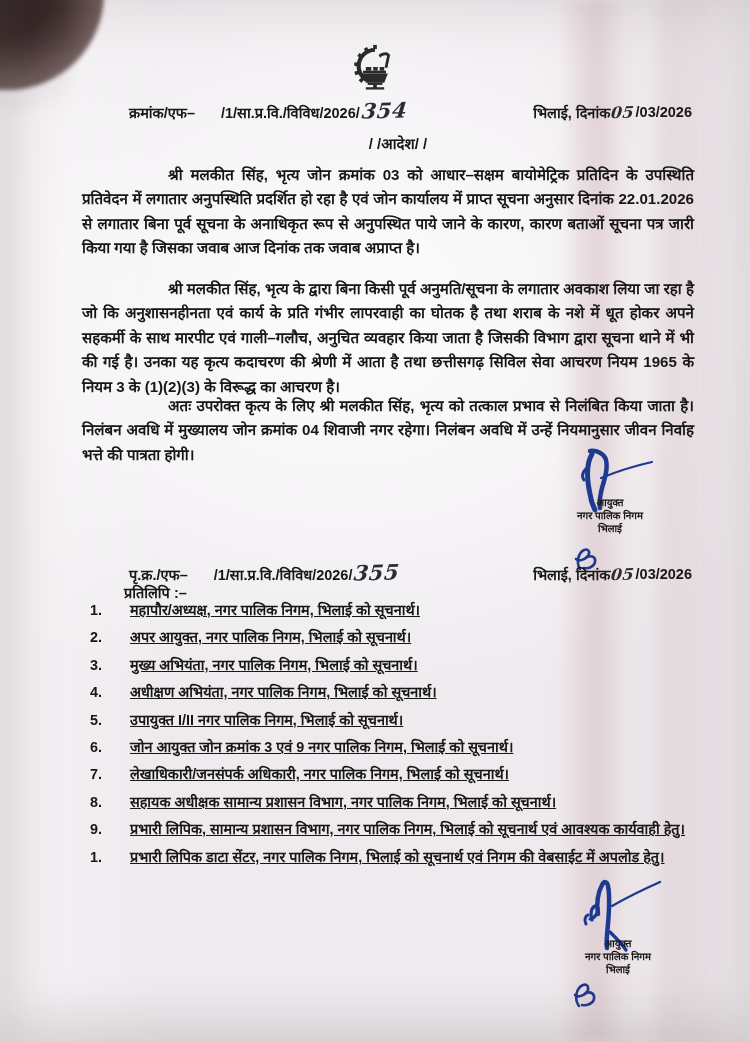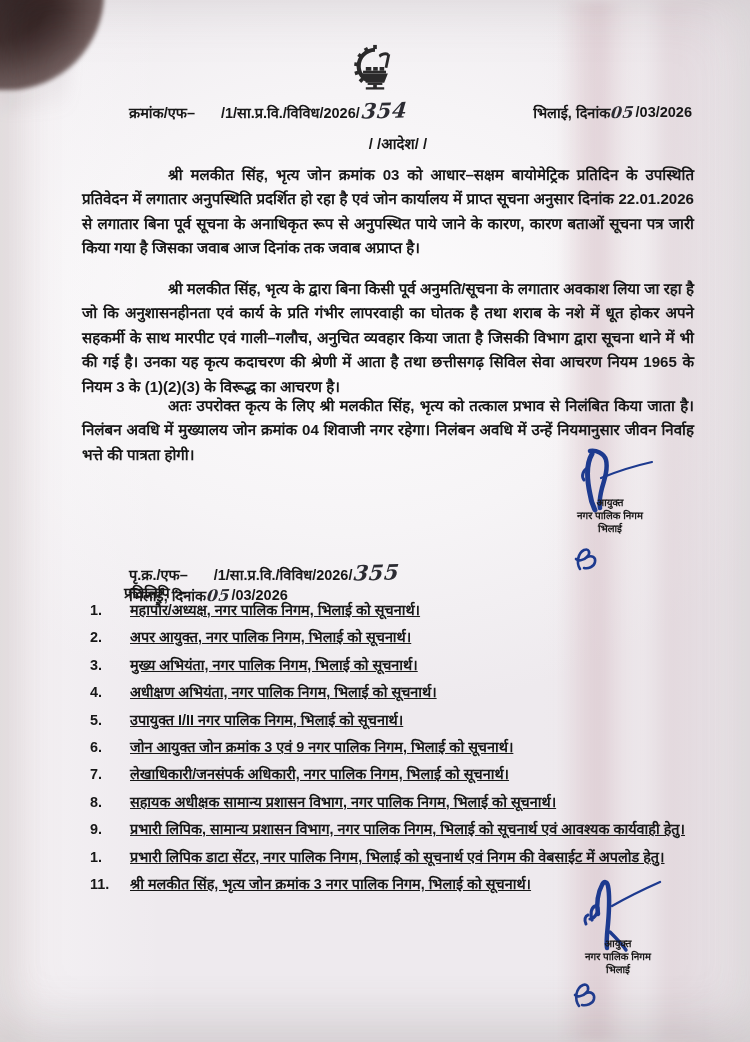--- a/index.html
+++ b/index.html
@@ -205,21 +205,20 @@
 
   .ref-row2 {
     position: absolute;
     left: 82px; right: 58px;
     top: 560px;
     display: flex;
     justify-content: space-between;
     align-items: baseline;
     font-size: 14.5px;
     font-weight: 700;
-    flex-direction: column;
   }
   .copy-label {
     position: absolute;
     left: 82px;
     top: 582px;
     font-size: 14.5px;
     font-weight: 700;
     margin-left: 42px;
   }
 
@@ -391,24 +390,20 @@
         <span class="copy-text">सहायक अधीक्षक सामान्य प्रशासन विभाग, नगर पालिक निगम, भिलाई को सूचनार्थ।</span>
       </div>
       <div class="copy-item">
         <span class="copy-num">9.</span>
         <span class="copy-text">प्रभारी लिपिक, सामान्य प्रशासन विभाग, नगर पालिक निगम, भिलाई को सूचनार्थ एवं आवश्यक कार्यवाही हेतु।</span>
       </div>
       <div class="copy-item">
         <span class="copy-num">1.</span>
         <span class="copy-text">प्रभारी लिपिक डाटा सेंटर, नगर पालिक निगम, भिलाई को सूचनार्थ एवं निगम की वेबसाईट में अपलोड हेतु।</span>
       </div>
-      <div class="copy-item">
-        <span class="copy-num">11.</span>
-        <span class="copy-text">श्री मलकीत सिंह, भृत्य जोन क्रमांक 3 नगर पालिक निगम, भिलाई को सूचनार्थ।</span>
-      </div>
     </div>
 
     <svg class="scribble" style="left:568px; top:872px; width:150px; height:80px;" viewBox="0 0 150 80">
       <g fill="none" stroke="#1d3a8f" stroke-linecap="round" stroke-linejoin="round">
         <path d="M30 42 C28 32 30 20 34 13 C36 9 39 9 40 14 C42 24 41 40 40 52 C39 62 38 70 39 76" stroke-width="4.5"></path>
         <path d="M44 34 C58 26 74 18 92 10" stroke-width="2.4"></path>
         <path d="M24 48 C22 42 23 36 27 34 C30 33 31 37 29 41 C27 45 24 47 22 47" stroke-width="3.2"></path>
         <path d="M18 52 C16 48 17 44 20 43" stroke-width="3"></path>
         <path d="M42 60 C48 66 54 72 58 78" stroke-width="3.4"></path>
       </g>

